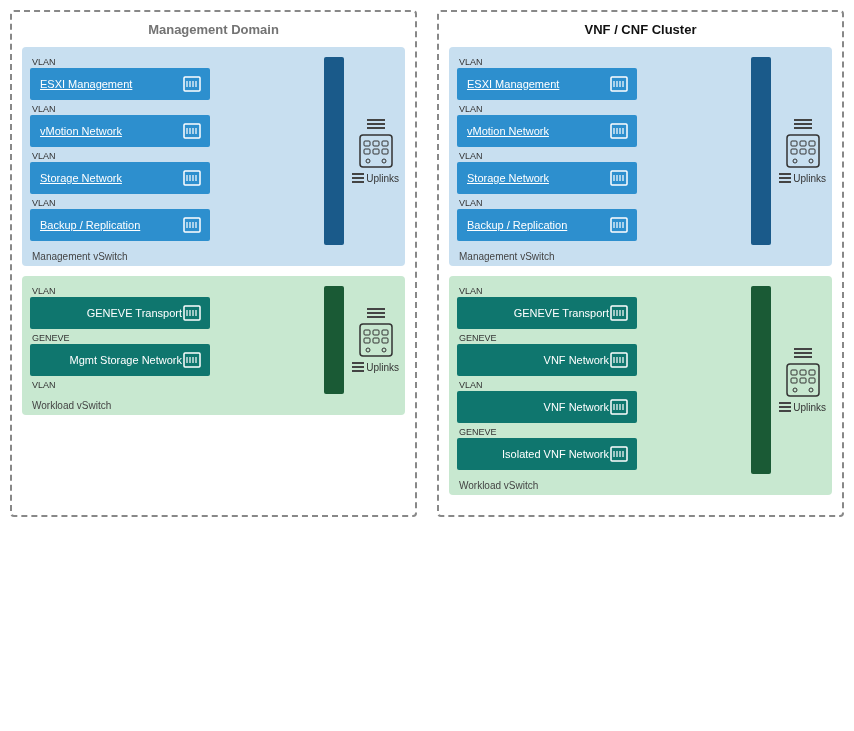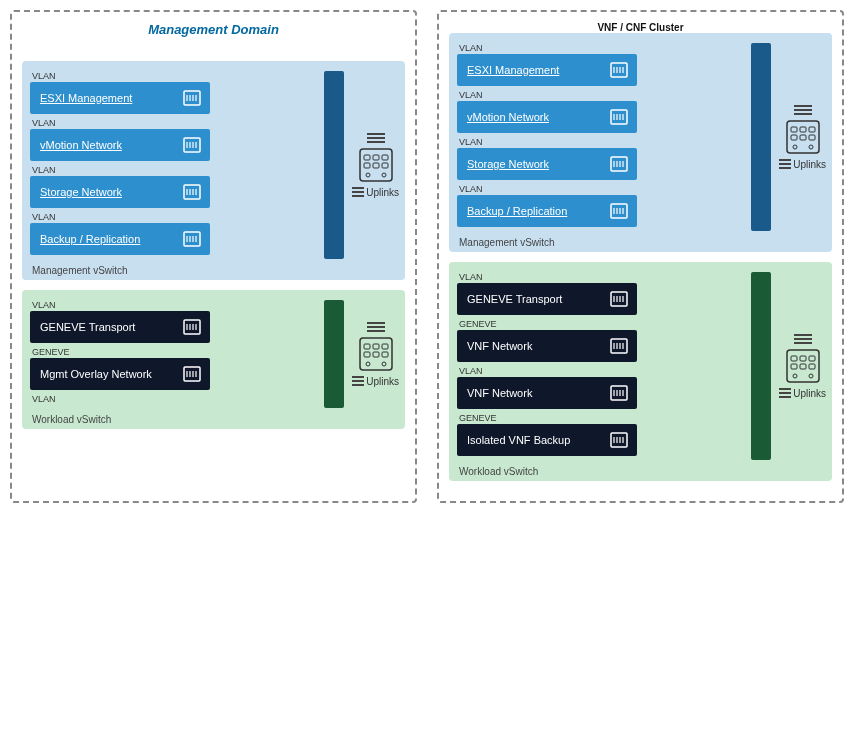--- a/index.html
+++ b/index.html
@@ -35,21 +35,21 @@
       height: 32px;
       width: 180px;
       padding: 0 8px 0 10px;
       border-radius: 2px;
       color: #fff;
       font-size: 11px;
       font-weight: 500;
     }
 
     .network-block.blue { background: #2d8fce; text-decoration: underline; }
-    .network-block.green { background: #0f172a; }
+    .network-block.green { background: #0f766e; justify-content: flex-end; }
 
     
     .port-icon {
       width: 20px;
       height: 20px;
       display: inline-flex;
       align-items: center;
       justify-content: center;
       flex-shrink: 0;
     }
@@ -68,21 +68,21 @@
 
     .network-entry {
       margin-bottom: 4px;
     }
   </style>
 </head>
 <body>
 
 <div class="page-container">
 <div style="flex: 1 1 0%; border: 2px dashed rgb(136, 136, 136); border-radius: 4px; padding: 10px; position: relative;">
-    <div style="text-align:center; font-weight:bold; font-size:13px; margin-bottom:24px; color:#0369a1;font-style:italic;">Management Domain</div>
+    <div style="text-align:center; font-weight:bold; font-size:13px; margin-bottom:10px; color:#737373;">Management Domain</div>
 
     <div style="background:#c8dff0; border-radius:4px; padding: 10px 0 4px 8px; margin-bottom:10px; position:relative;">
       <div style="display:flex; align-items:stretch; gap:0;">
         <div style="flex:1;">
 
       <div class="network-entry">
         <div class="vlan-label">VLAN</div>
         <div class="network-block blue">
           <span>ESXI Management</span>
           <span class="port-icon">
@@ -193,21 +193,21 @@
     <line x1="10" y1="5" x2="10" y2="11" stroke="#fff" stroke-width="1.2"></line>
     <line x1="13" y1="5" x2="13" y2="11" stroke="#fff" stroke-width="1.2"></line>
   </svg>
           </span>
         </div>
       </div>
 
       <div class="network-entry">
         <div class="vlan-label">GENEVE</div>
         <div class="network-block green">
-          <span>Mgmt Overlay Network</span>
+          <span>Mgmt Storage Network</span>
           <span class="port-icon">
             <svg class="port-svg" viewBox="0 0 18 16" fill="none" xmlns="http://www.w3.org/2000/svg">
     <rect x="1" y="1" width="16" height="14" rx="1" stroke="#fff" stroke-width="1.5" fill="none"></rect>
     <line x1="4" y1="5" x2="4" y2="11" stroke="#fff" stroke-width="1.2"></line>
     <line x1="7" y1="5" x2="7" y2="11" stroke="#fff" stroke-width="1.2"></line>
     <line x1="10" y1="5" x2="10" y2="11" stroke="#fff" stroke-width="1.2"></line>
     <line x1="13" y1="5" x2="13" y2="11" stroke="#fff" stroke-width="1.2"></line>
   </svg>
           </span>
         </div>
@@ -244,21 +244,21 @@
             </div>
             <span style="font-size:10px; color:#333; white-space:nowrap;">Uplinks</span>
           </div>
         </div>
       </div>
       <div style="font-size:10px; color:#444; margin-top:6px; padding-left:2px;">Workload vSwitch</div>
     </div>
 
   </div>
     <div style="flex: 1 1 0%; border: 2px dashed rgb(136, 136, 136); border-radius: 4px; padding: 10px; position: relative;">
-    <div style="text-align:center; font-weight:bold; font-size:10px; margin-bottom:0; color:#111;">VNF / CNF Cluster</div>
+    <div style="text-align:center; font-weight:bold; font-size:13px; margin-bottom:10px; color:#111;">VNF / CNF Cluster</div>
 
     <div style="background:#c8dff0; border-radius:4px; padding: 10px 0 4px 8px; margin-bottom:10px; position:relative;">
       <div style="display:flex; align-items:stretch; gap:0;">
         <div style="flex:1;">
 
       <div class="network-entry">
         <div class="vlan-label">VLAN</div>
         <div class="network-block blue">
           <span>ESXI Management</span>
           <span class="port-icon">
@@ -401,21 +401,21 @@
     <line x1="10" y1="5" x2="10" y2="11" stroke="#fff" stroke-width="1.2"></line>
     <line x1="13" y1="5" x2="13" y2="11" stroke="#fff" stroke-width="1.2"></line>
   </svg>
           </span>
         </div>
       </div>
 
       <div class="network-entry">
         <div class="vlan-label">GENEVE</div>
         <div class="network-block green">
-          <span>Isolated VNF Backup</span>
+          <span>Isolated VNF Network</span>
           <span class="port-icon">
             <svg class="port-svg" viewBox="0 0 18 16" fill="none" xmlns="http://www.w3.org/2000/svg">
     <rect x="1" y="1" width="16" height="14" rx="1" stroke="#fff" stroke-width="1.5" fill="none"></rect>
     <line x1="4" y1="5" x2="4" y2="11" stroke="#fff" stroke-width="1.2"></line>
     <line x1="7" y1="5" x2="7" y2="11" stroke="#fff" stroke-width="1.2"></line>
     <line x1="10" y1="5" x2="10" y2="11" stroke="#fff" stroke-width="1.2"></line>
     <line x1="13" y1="5" x2="13" y2="11" stroke="#fff" stroke-width="1.2"></line>
   </svg>
           </span>
         </div>

